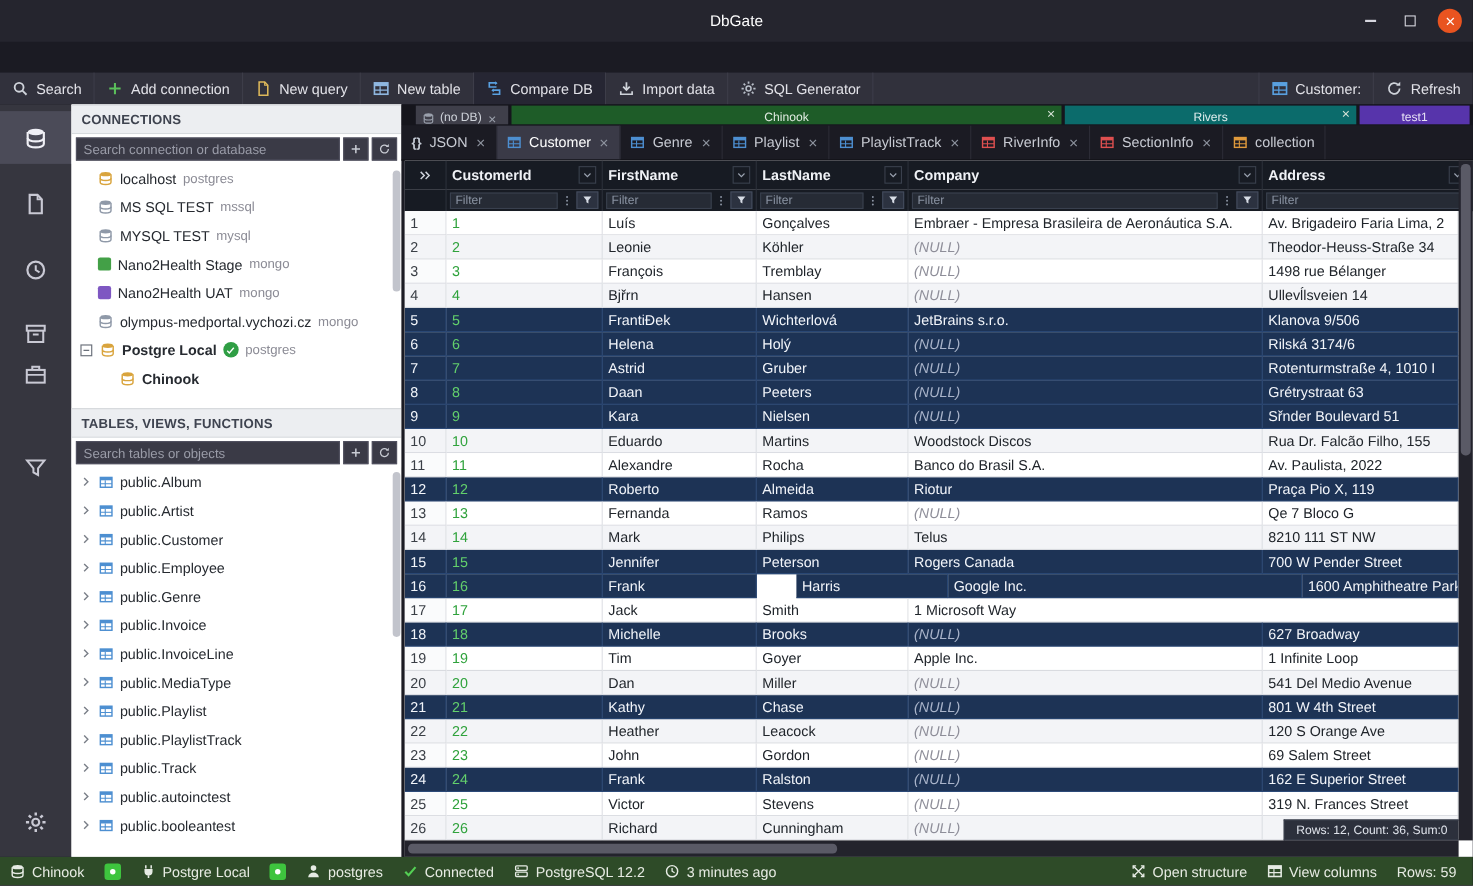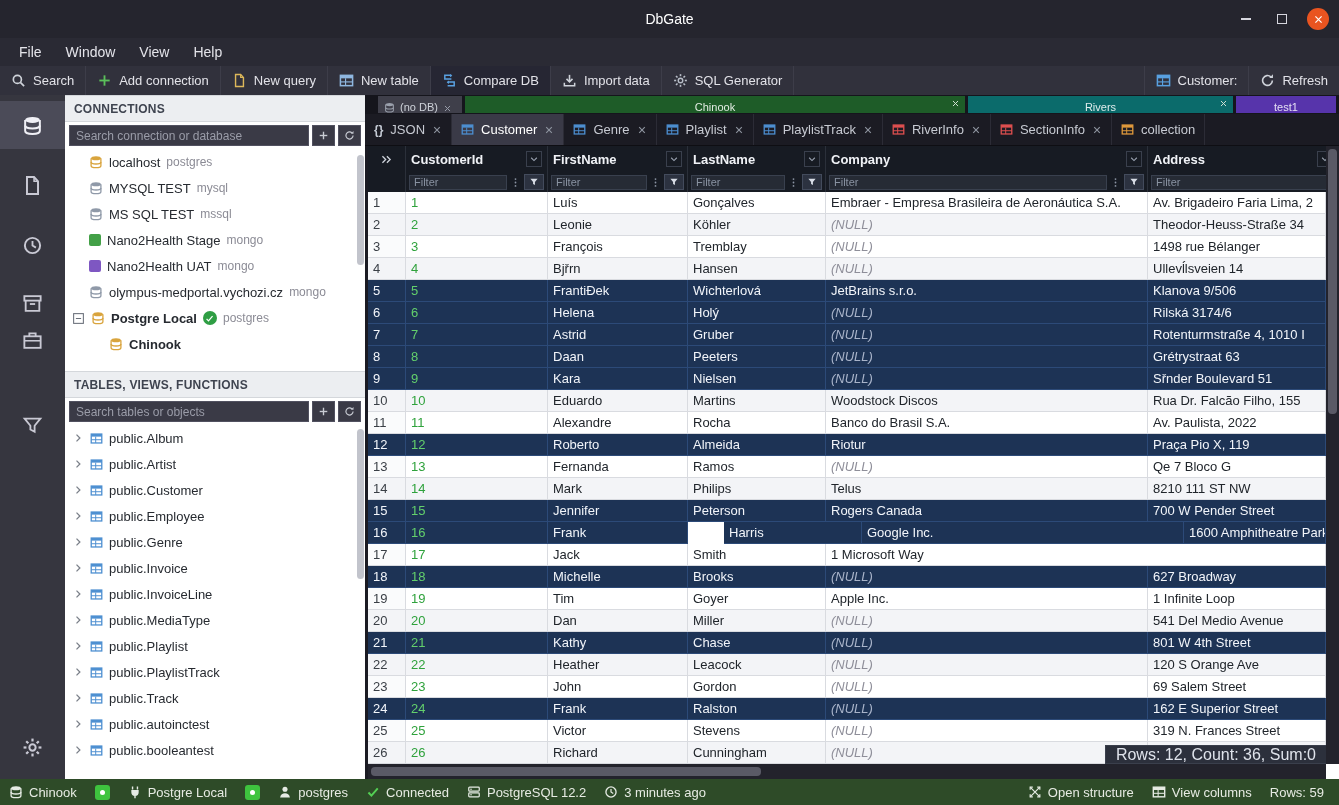--- a/index.html
+++ b/index.html
@@ -75,21 +75,21 @@
 .grid-row{height:22px;display:flex}
 .cell{padding:0 5px;border-right:1px solid #d9dbe0;border-bottom:1px solid #d9dbe0;font-size:13px;line-height:21px;color:#20252b;white-space:nowrap;overflow:hidden;flex:none;background:#fff}
 .grid-row.alt .cell{background:#f3f4f7}
 .cell.rownum{width:38px;color:#3a3f46;background:#fafbfc}
 .cell.idcell{color:#2fa23c}
 .cell.nullcell{color:#8e8e99;font-style:italic}
 .grid-row.sel .cell{background:#1d3355;border-right-color:#2c4a78;border-bottom-color:#2c4a78;color:#f2f5fa}
 .grid-row.sel .cell.idcell{color:#63d06c}
 .grid-row.sel .cell.nullcell{color:#a9b4ca}
 .flexcell{flex:1 1 auto !important;min-width:0}
-.sel-info{position:absolute;right:13px;bottom:15px;height:19px;background:#2c303c;color:#dfe3eb;font-size:16px;line-height:18px;padding:0 10px;border:1px solid #3a3f4c;border-right:none}
+.sel-info{position:absolute;right:13px;bottom:15px;height:19px;background:#2c303c;color:#dfe3eb;font-size:11px;line-height:18px;padding:0 10px;border:1px solid #3a3f4c;border-right:none}
 .gvscroll{position:absolute;top:0;right:0;width:13px;bottom:15px;background:#23232c}
 .gvscroll .thumb{position:absolute;left:2px;right:2px;top:3px;height:265px;background:#5a5a66;border-radius:4px}
 .ghscroll{position:absolute;left:0;right:13px;bottom:0;height:15px;background:#23232c}
 .ghscroll .thumb{position:absolute;top:3px;height:9px;left:3px;width:390px;background:#5a5a66;border-radius:4px}
 
 .statusbar{position:absolute;left:0;right:0;bottom:0;height:26px;background:#2e4b28;display:flex;align-items:center;color:#e7ebe3;font-size:13px}
 .sb-group{display:flex;height:100%;align-items:center}
 .sb-group.right{margin-left:auto;padding-right:6px}
 .sb-item{display:flex;align-items:center;gap:6px;padding:0 9px;height:100%}
 .indicator{width:15px;height:15px;border-radius:3px;background:#3ec43e;position:relative;flex:none}
@@ -115,26 +115,20 @@
               <svg width="11" height="11" viewBox="0 0 16 16">
                 <line x1="3.5" y1="3.5" x2="12.5" y2="12.5" stroke="#fff" stroke-width="1.7"></line>
                 <line x1="12.5" y1="3.5" x2="3.5" y2="12.5" stroke="#fff" stroke-width="1.7"></line>
               </svg>
             </span>
           </span>
         </div>
     </div>
   </div>
 
-  <div class="menubar" id="menubar">
-      <div class="menu-item">File</div>
-      <div class="menu-item">Window</div>
-      <div class="menu-item">View</div>
-      <div class="menu-item">Help</div>
-    </div>
 
   <div class="toolbar">
     <div class="tb-group" id="tbLeft">
         <div class="tb-btn">
           <span class="icn">
             <svg width="15" height="15" viewBox="0 0 16 16">
               <circle cx="6.8" cy="6.8" r="4.3" fill="none" stroke="#cfd3da" stroke-width="1.8"></circle>
               <line x1="10" y1="10" x2="14" y2="14" stroke="#cfd3da" stroke-width="1.8"></line>
             </svg>
           </span>
@@ -338,33 +332,33 @@
             <span class="suffix">postgres</span>
           </div>
           <div class="titem">
             <span class="icn">
               <svg width="14" height="14" viewBox="0 0 16 16">
                 <ellipse cx="8" cy="3.8" rx="5.6" ry="2.3" fill="#8f99a8"></ellipse>
                 <path d="M2.4 3.8v8.4c0 1.3 2.5 2.3 5.6 2.3s5.6-1 5.6-2.3V3.8" fill="none" stroke="#8f99a8" stroke-width="1.5"></path>
                 <path d="M2.4 8c0 1.3 2.5 2.3 5.6 2.3S13.6 9.3 13.6 8" fill="none" stroke="#8f99a8" stroke-width="1.5"></path>
               </svg>
             </span>
-            <span class="nm">MYSQL TEST</span>
-            <span class="suffix">mysql</span>
+            <span class="nm">MS SQL TEST</span>
+            <span class="suffix">mssql</span>
           </div>
           <div class="titem">
             <span class="icn">
               <svg width="14" height="14" viewBox="0 0 16 16">
                 <ellipse cx="8" cy="3.8" rx="5.6" ry="2.3" fill="#8f99a8"></ellipse>
                 <path d="M2.4 3.8v8.4c0 1.3 2.5 2.3 5.6 2.3s5.6-1 5.6-2.3V3.8" fill="none" stroke="#8f99a8" stroke-width="1.5"></path>
                 <path d="M2.4 8c0 1.3 2.5 2.3 5.6 2.3S13.6 9.3 13.6 8" fill="none" stroke="#8f99a8" stroke-width="1.5"></path>
               </svg>
             </span>
-            <span class="nm">MS SQL TEST</span>
-            <span class="suffix">mssql</span>
+            <span class="nm">MYSQL TEST</span>
+            <span class="suffix">mysql</span>
           </div>
           <div class="titem">
             <span class="sqtag" style="background: rgb(67, 160, 71);"></span>
             <span class="nm">Nano2Health Stage</span>
             <span class="suffix">mongo</span>
           </div>
           <div class="titem">
             <span class="sqtag" style="background: rgb(126, 87, 194);"></span>
             <span class="nm">Nano2Health UAT</span>
             <span class="suffix">mongo</span>

